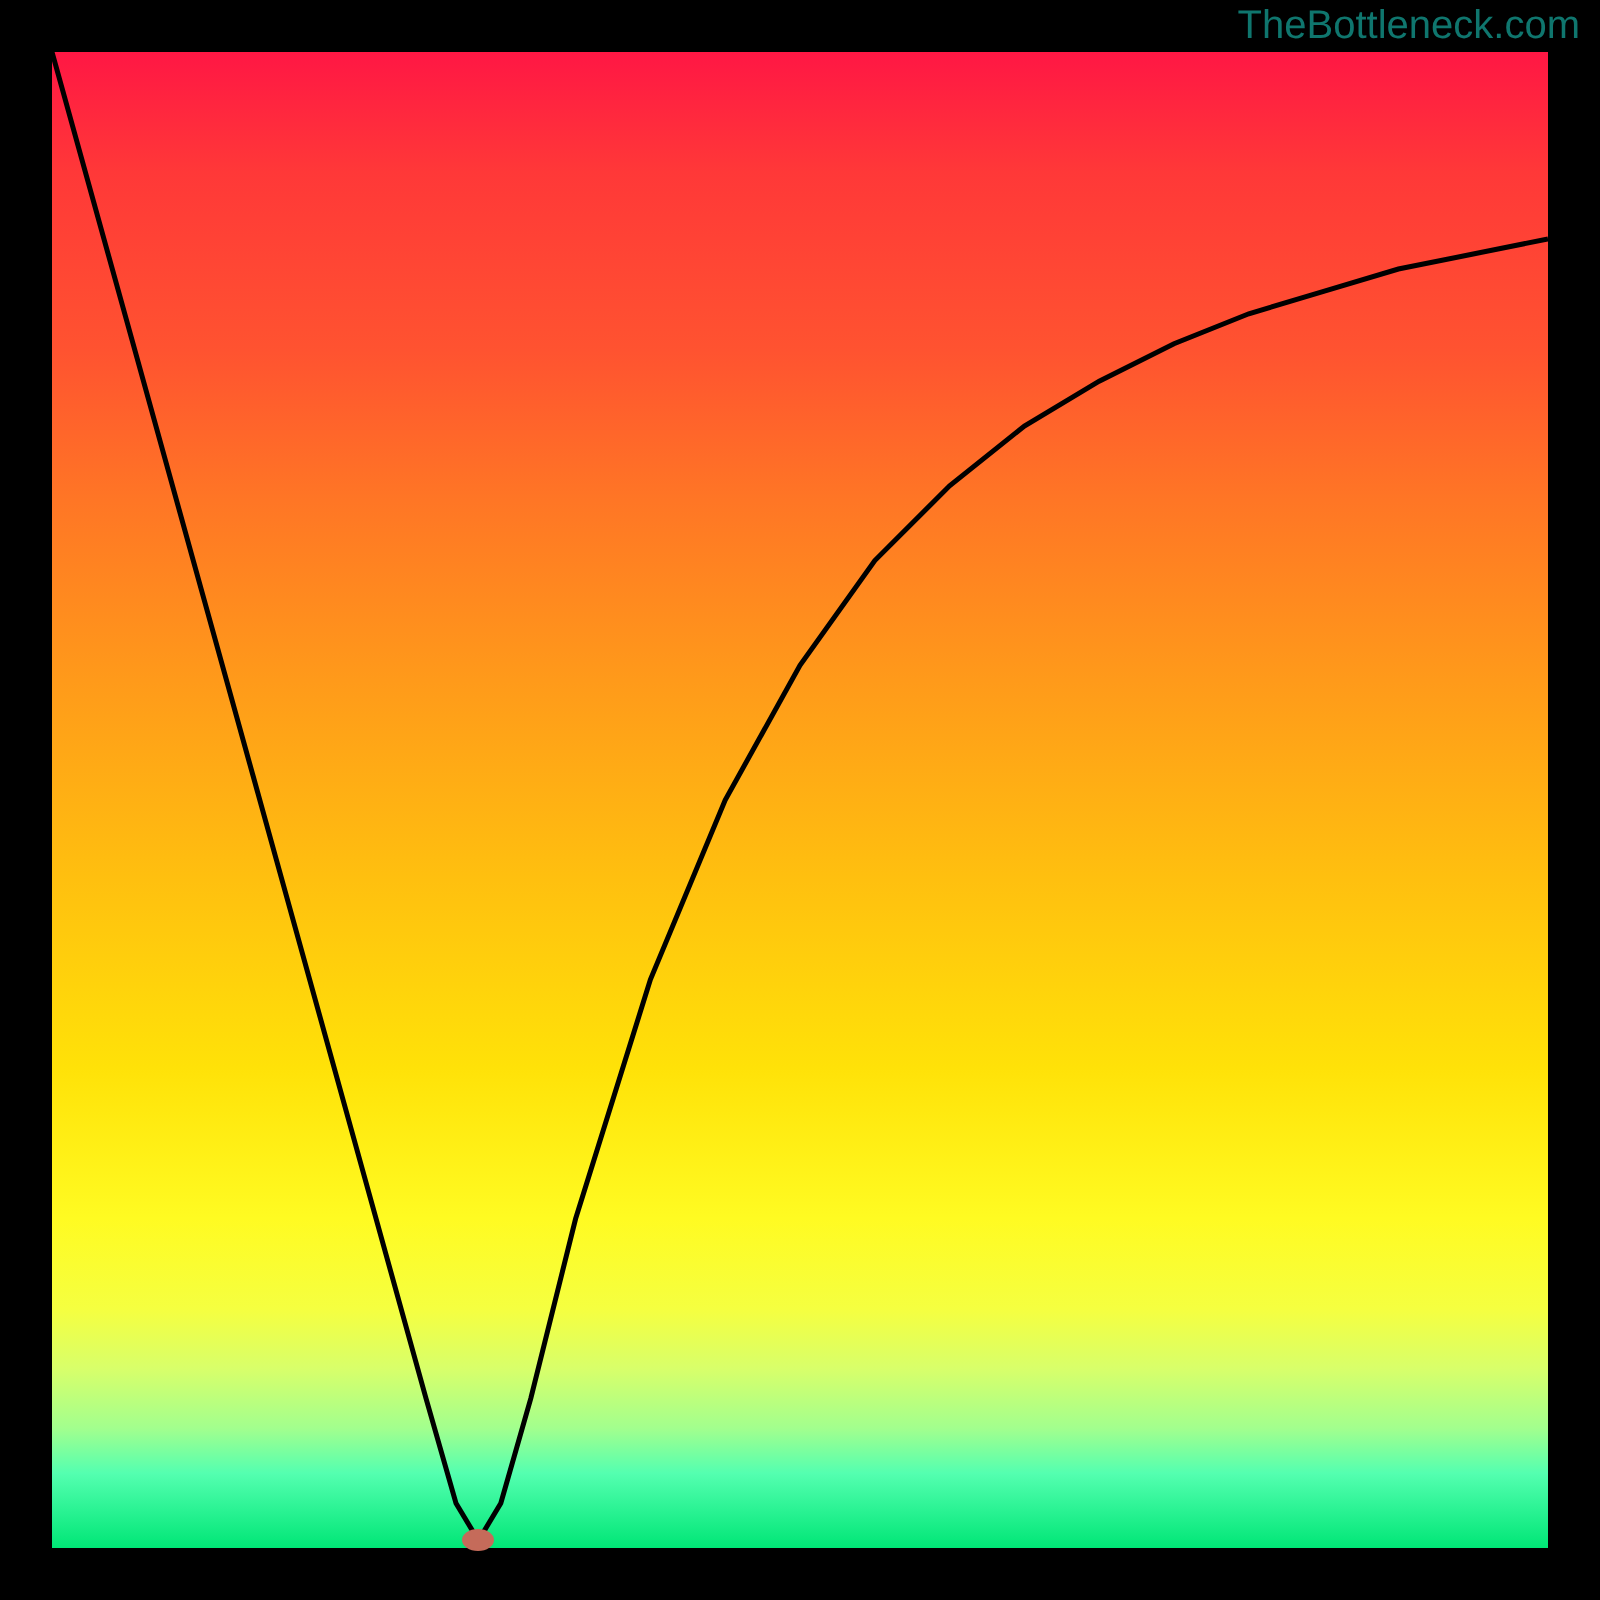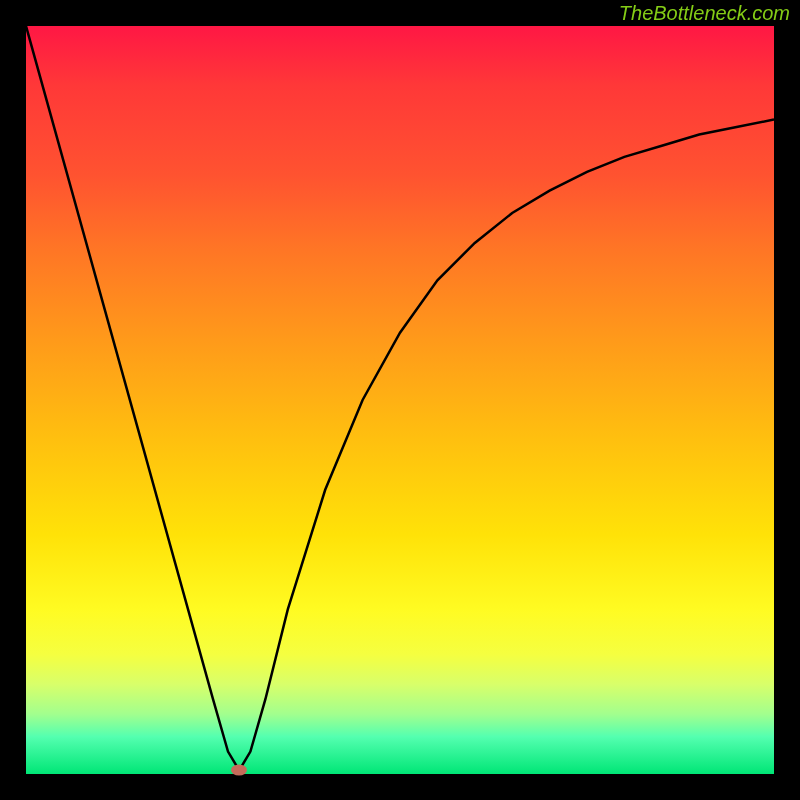--- a/index.html
+++ b/index.html
@@ -8,25 +8,24 @@
     height: 800px;
     background: #000;
     position: relative;
     font-family: Arial, sans-serif;
     overflow: hidden;
   }
   .watermark {
     position: absolute;
     top: 2px;
     right: 10px;
-    color: #84cc16;
+    color: #0f766e;
     font-size: 20px;
     font-weight: normal;
     z-index: 10;
-    font-style: italic;
   }
   .plot-area {
     position: absolute;
     top: 26px;
     left: 26px;
     width: 748px;
     height: 748px;
     background: linear-gradient(to bottom,
       #ff1744 0%,
       #ff3838 8%,

